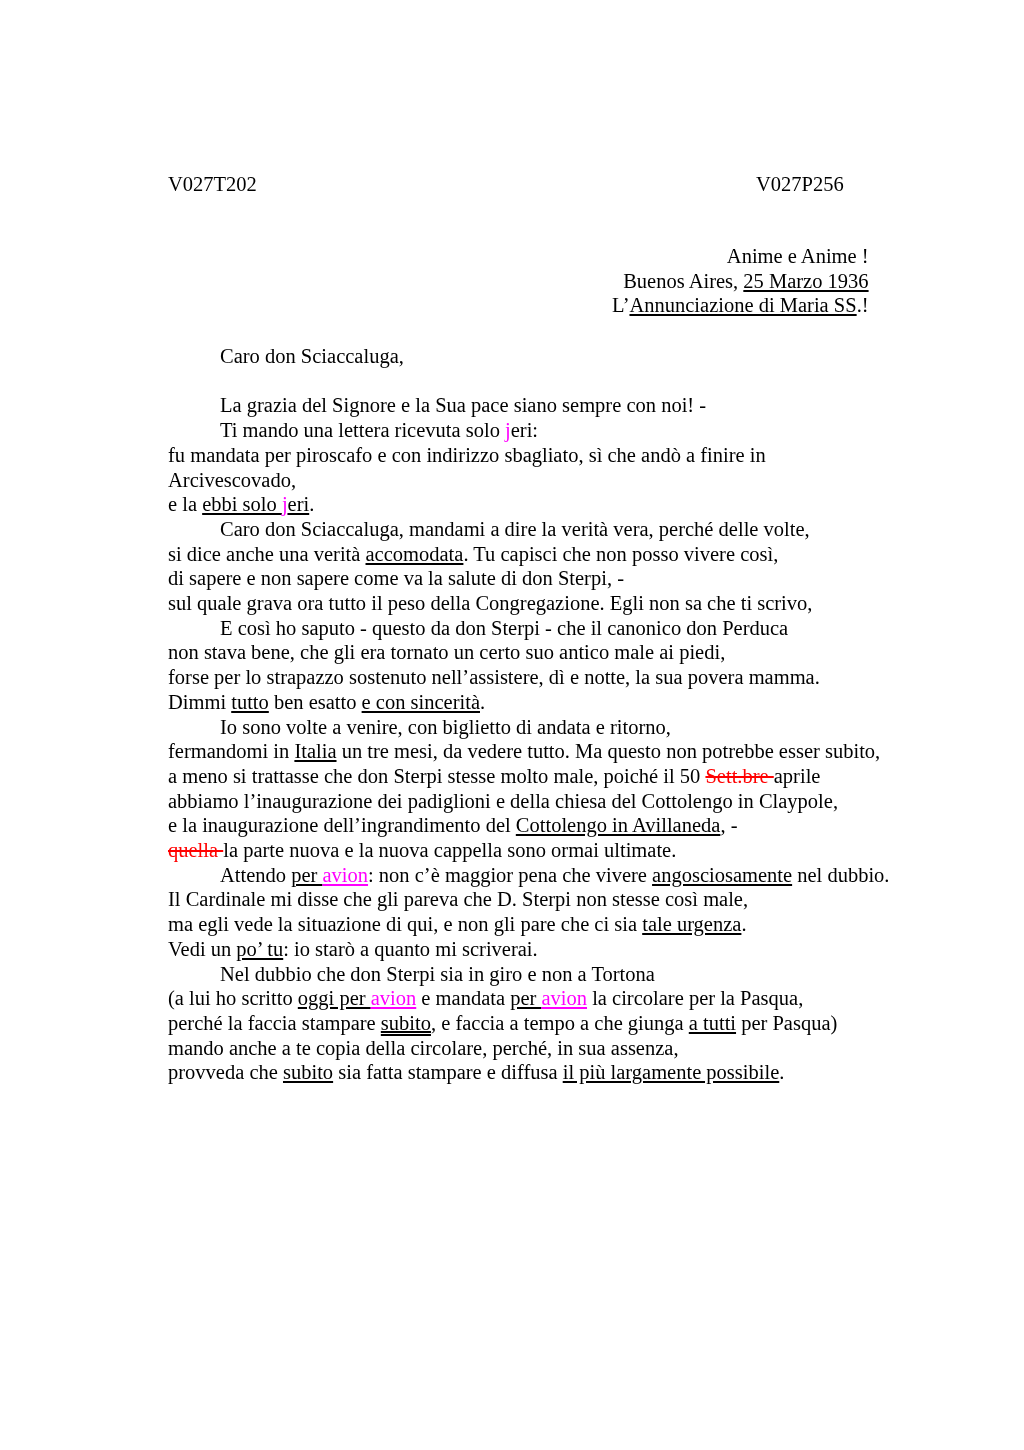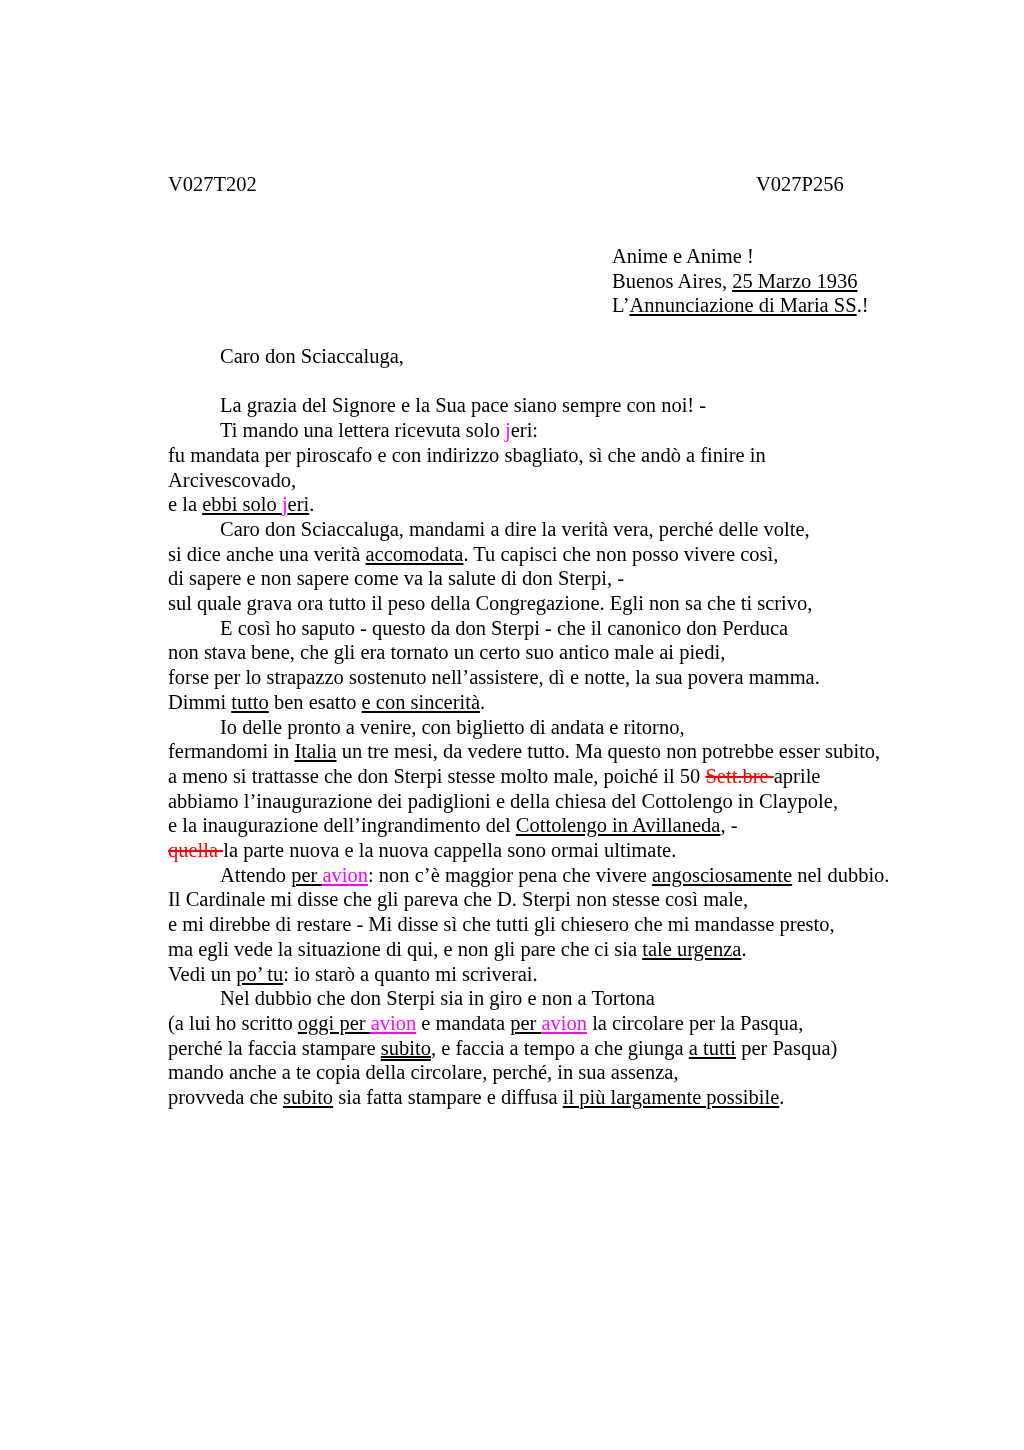--- a/index.html
+++ b/index.html
@@ -12,21 +12,21 @@
     width: 1024px; height: 1450px;
     background: var(--paper, #ffffff);
     color: var(--ink, #000000);
     font-family: "Liberation Serif", "DejaVu Serif", serif;
     font-size: 20.5px;
     line-height: 24.7px;
     margin-top: 29px;
   }
   .hdr-left  { position: absolute; top: 143px; left: 168px; }
   .hdr-right { position: absolute; top: 143px; left: 756px; }
-  .date-block { position: absolute; top: 215px; left: 612px; }
+  .date-block { position: absolute; top: 215px; left: 612px; text-align: right; }
   .body-block { position: absolute; top: 315px; left: 168px; width: 830px; }
   .line { white-space: pre-wrap; min-height: 24.7px; }
   .line.indent { padding-left: 52px; }
   .seg-u  { text-decoration-line: underline; text-underline-offset: 2px; }
   .seg-m  { color: var(--magenta, #ff00ff); }
   .seg-mu { color: var(--magenta, #ff00ff); text-decoration-line: underline; text-underline-offset: 2px; }
   .seg-rs { color: var(--red, #ff0000); text-decoration-line: line-through; }
   .seg-du { text-decoration-line: underline; text-decoration-style: double; text-underline-offset: 1px; }
 </style>
 </head>
@@ -49,29 +49,28 @@
       <div class="line"><span class="seg-p">Arcivescovado,</span></div>
       <div class="line"><span class="seg-p">e la </span><span class="seg-u">ebbi solo </span><span class="seg-mu">j</span><span class="seg-u">eri</span><span class="seg-p">.</span></div>
       <div class="line indent"><span class="seg-p">Caro don Sciaccaluga, mandami a dire la verità vera, perché delle volte,</span></div>
       <div class="line"><span class="seg-p">si dice anche una verità </span><span class="seg-u">accomodata</span><span class="seg-p">. Tu capisci che non posso vivere così,</span></div>
       <div class="line"><span class="seg-p">di sapere e non sapere come va la salute di don Sterpi, -</span></div>
       <div class="line"><span class="seg-p">sul quale grava ora tutto il peso della Congregazione. Egli non sa che ti scrivo,</span></div>
       <div class="line indent"><span class="seg-p">E così ho saputo - questo da don Sterpi - che il canonico don Perduca</span></div>
       <div class="line"><span class="seg-p">non stava bene, che gli era tornato un certo suo antico male ai piedi,</span></div>
       <div class="line"><span class="seg-p">forse per lo strapazzo sostenuto nell’assistere, dì e notte, la sua povera mamma.</span></div>
       <div class="line"><span class="seg-p">Dimmi </span><span class="seg-u">tutto</span><span class="seg-p"> ben esatto </span><span class="seg-u">e con sincerità</span><span class="seg-p">.</span></div>
-      <div class="line indent"><span class="seg-p">Io delle pronto a venire, con biglietto di andata e ritorno,</span></div>
+      <div class="line indent"><span class="seg-p">Io sono volte a venire, con biglietto di andata e ritorno,</span></div>
       <div class="line"><span class="seg-p">fermandomi in </span><span class="seg-u">Italia</span><span class="seg-p"> un tre mesi, da vedere tutto. Ma questo non potrebbe esser subito,</span></div>
       <div class="line"><span class="seg-p">a meno si trattasse che don Sterpi stesse molto male, poiché il 50 </span><span class="seg-rs">Sett.bre </span><span class="seg-p">aprile</span></div>
       <div class="line"><span class="seg-p">abbiamo l’inaugurazione dei padiglioni e della chiesa del Cottolengo in Claypole,</span></div>
       <div class="line"><span class="seg-p">e la inaugurazione dell’ingrandimento del </span><span class="seg-u">Cottolengo in Avillaneda</span><span class="seg-p">, -</span></div>
       <div class="line"><span class="seg-rs">quella </span><span class="seg-p">la parte nuova e la nuova cappella sono ormai ultimate.</span></div>
       <div class="line indent"><span class="seg-p">Attendo </span><span class="seg-u">per </span><span class="seg-mu">avion</span><span class="seg-p">: non c’è maggior pena che vivere </span><span class="seg-u">angosciosamente</span><span class="seg-p"> nel dubbio.</span></div>
       <div class="line"><span class="seg-p">Il Cardinale mi disse che gli pareva che D. Sterpi non stesse così male,</span></div>
-      <div class="line"><span class="seg-p">e mi direbbe di restare - Mi disse sì che tutti gli chiesero che mi mandasse presto,</span></div>
       <div class="line"><span class="seg-p">ma egli vede la situazione di qui, e non gli pare che ci sia </span><span class="seg-u">tale urgenza</span><span class="seg-p">.</span></div>
       <div class="line"><span class="seg-p">Vedi un </span><span class="seg-u">po’ tu</span><span class="seg-p">: io starò a quanto mi scriverai.</span></div>
       <div class="line indent"><span class="seg-p">Nel dubbio che don Sterpi sia in giro e non a Tortona</span></div>
       <div class="line"><span class="seg-p">(a lui ho scritto </span><span class="seg-u">oggi per </span><span class="seg-mu">avion</span><span class="seg-p"> e mandata </span><span class="seg-u">per </span><span class="seg-mu">avion</span><span class="seg-p"> la circolare per la Pasqua,</span></div>
       <div class="line"><span class="seg-p">perché la faccia stampare </span><span class="seg-du">subito</span><span class="seg-p">, e faccia a tempo a che giunga </span><span class="seg-u">a tutti</span><span class="seg-p"> per Pasqua)</span></div>
       <div class="line"><span class="seg-p">mando anche a te copia della circolare, perché, in sua assenza,</span></div>
       <div class="line"><span class="seg-p">provveda che </span><span class="seg-u">subito</span><span class="seg-p"> sia fatta stampare e diffusa </span><span class="seg-u">il più largamente possibile</span><span class="seg-p">.</span></div>
     </div>
 </div>
 

